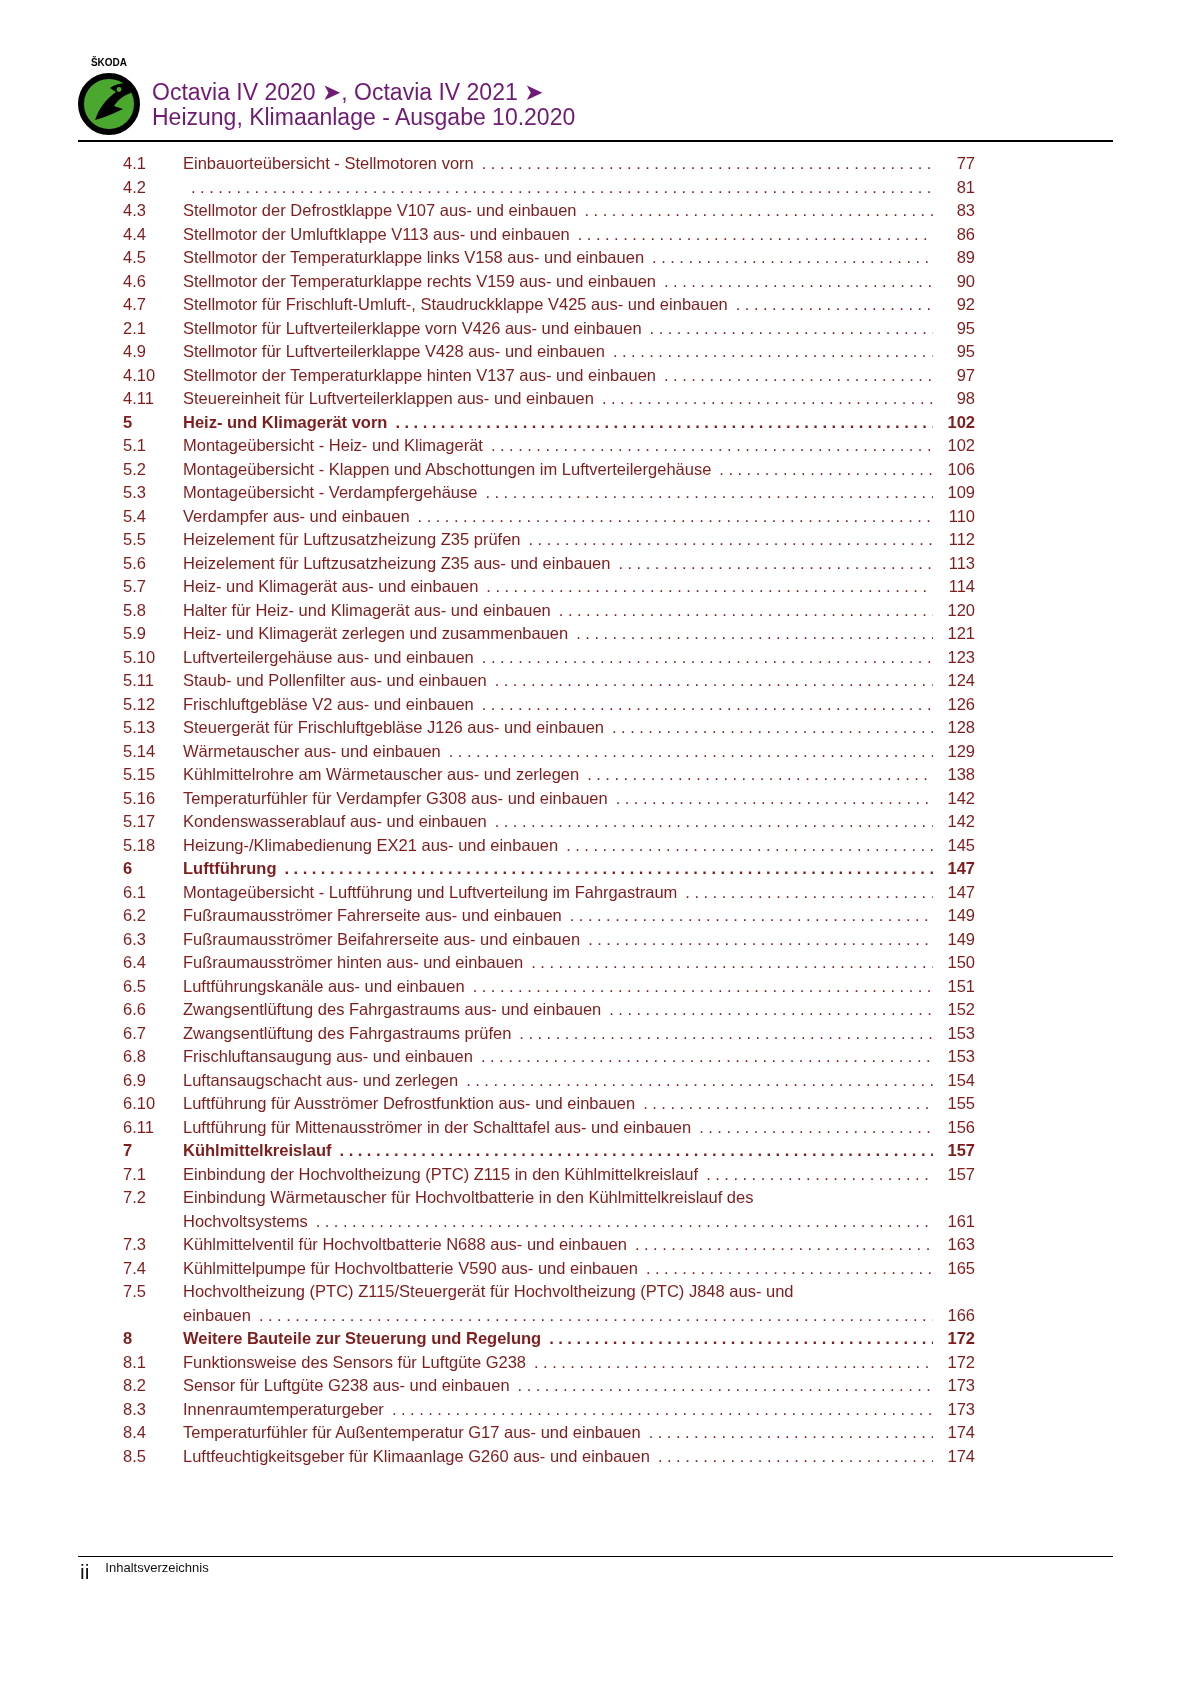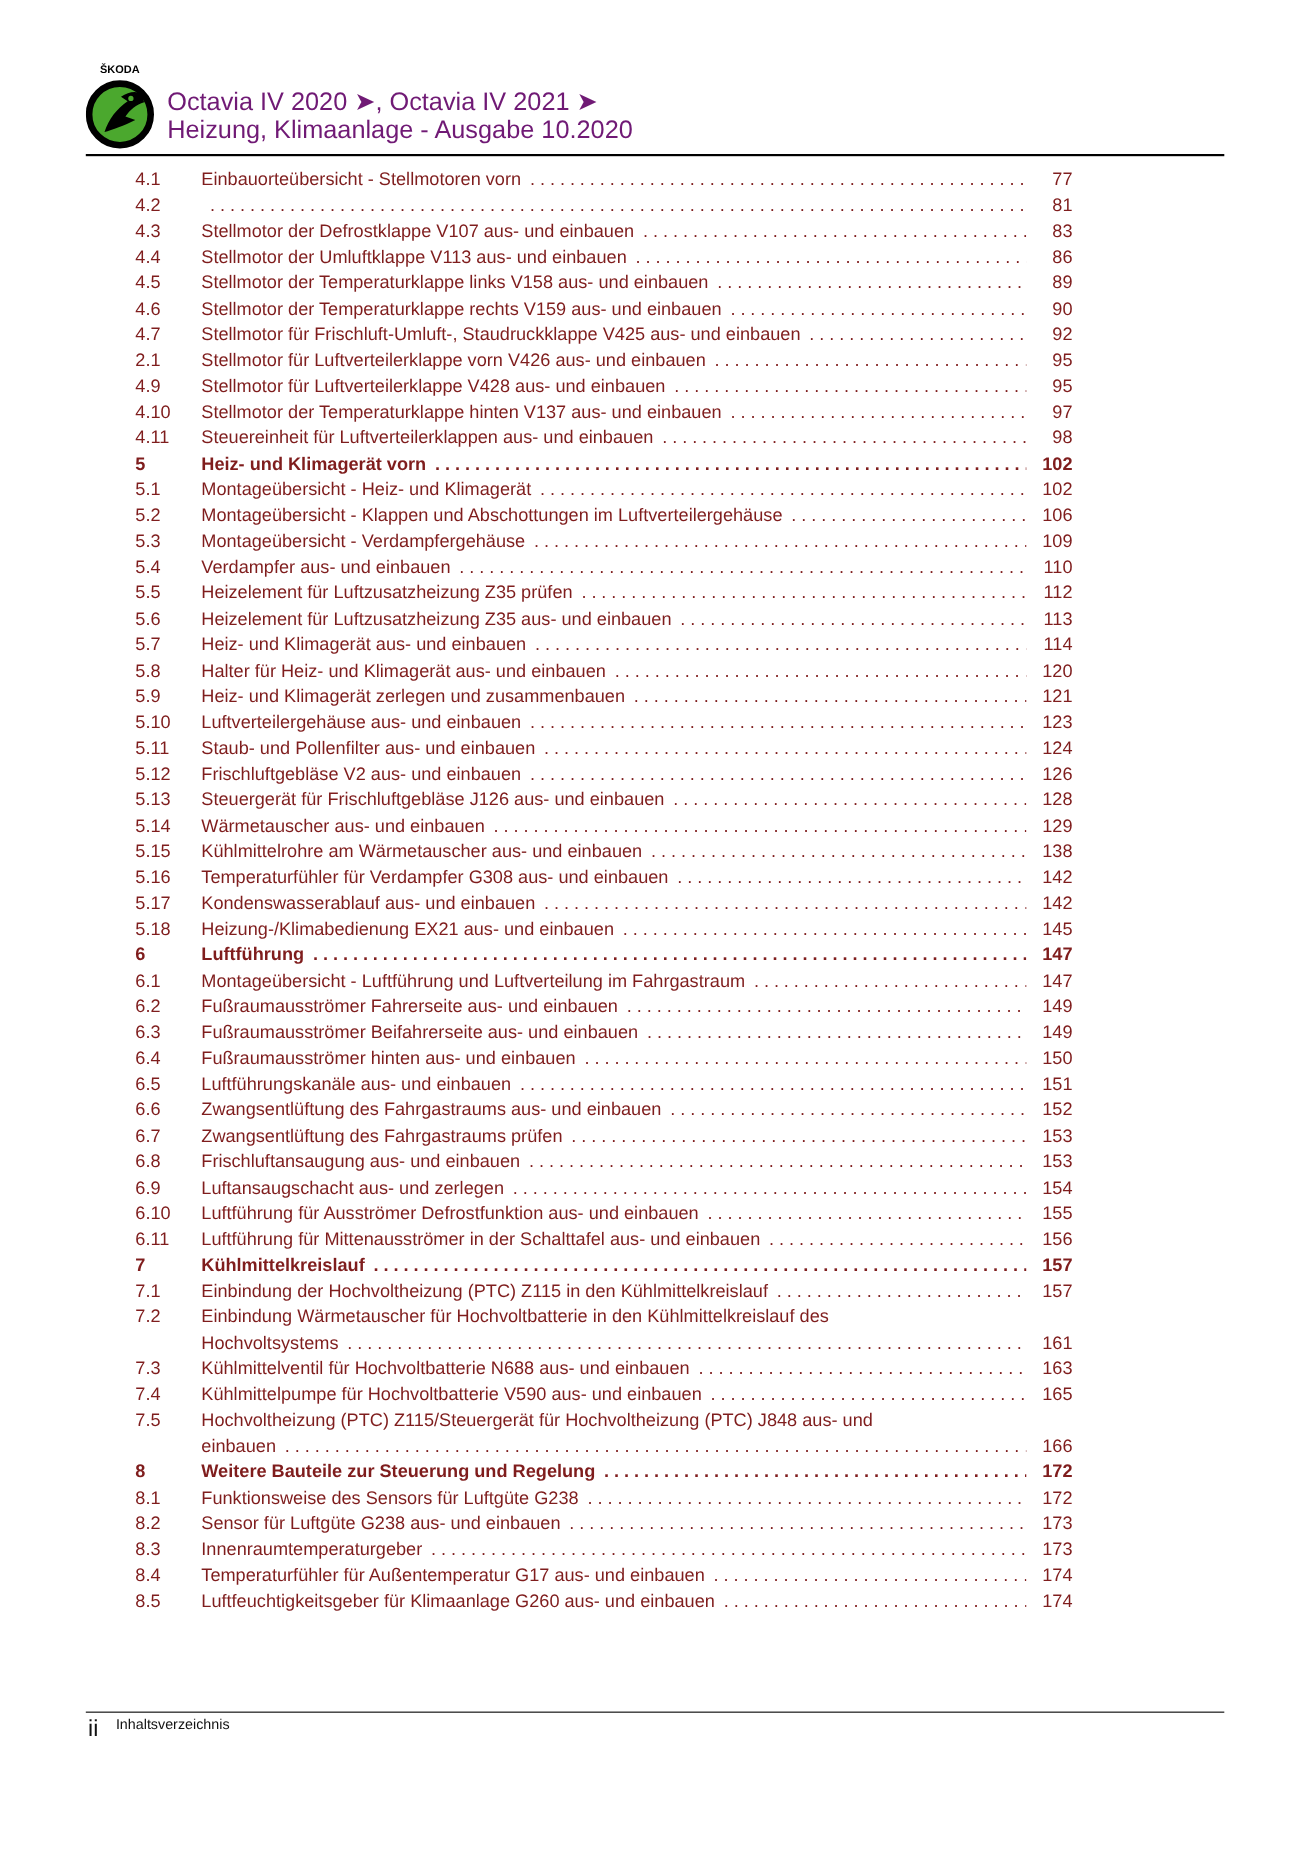--- a/index.html
+++ b/index.html
@@ -319,21 +319,21 @@
             <span class="title">Wärmetauscher aus- und einbauen</span>
             <span class="dots" aria-hidden="true">....................................................................................................................................................................................................................................................................</span>
             <span class="pageno">129</span>
           </span>
         </span>
       </div>
       <div class="row">
         <span class="num">5.15</span>
         <span class="body">
           <span class="tline last">
-            <span class="title">Kühlmittelrohre am Wärmetauscher aus- und einbauen</span>
+            <span class="title">Kühlmittelrohre am Wärmetauscher aus- und zerlegen</span>
             <span class="dots" aria-hidden="true">....................................................................................................................................................................................................................................................................</span>
             <span class="pageno">138</span>
           </span>
         </span>
       </div>
       <div class="row">
         <span class="num">5.16</span>
         <span class="body">
           <span class="tline last">
             <span class="title">Temperaturfühler für Verdampfer G308 aus- und einbauen</span>

